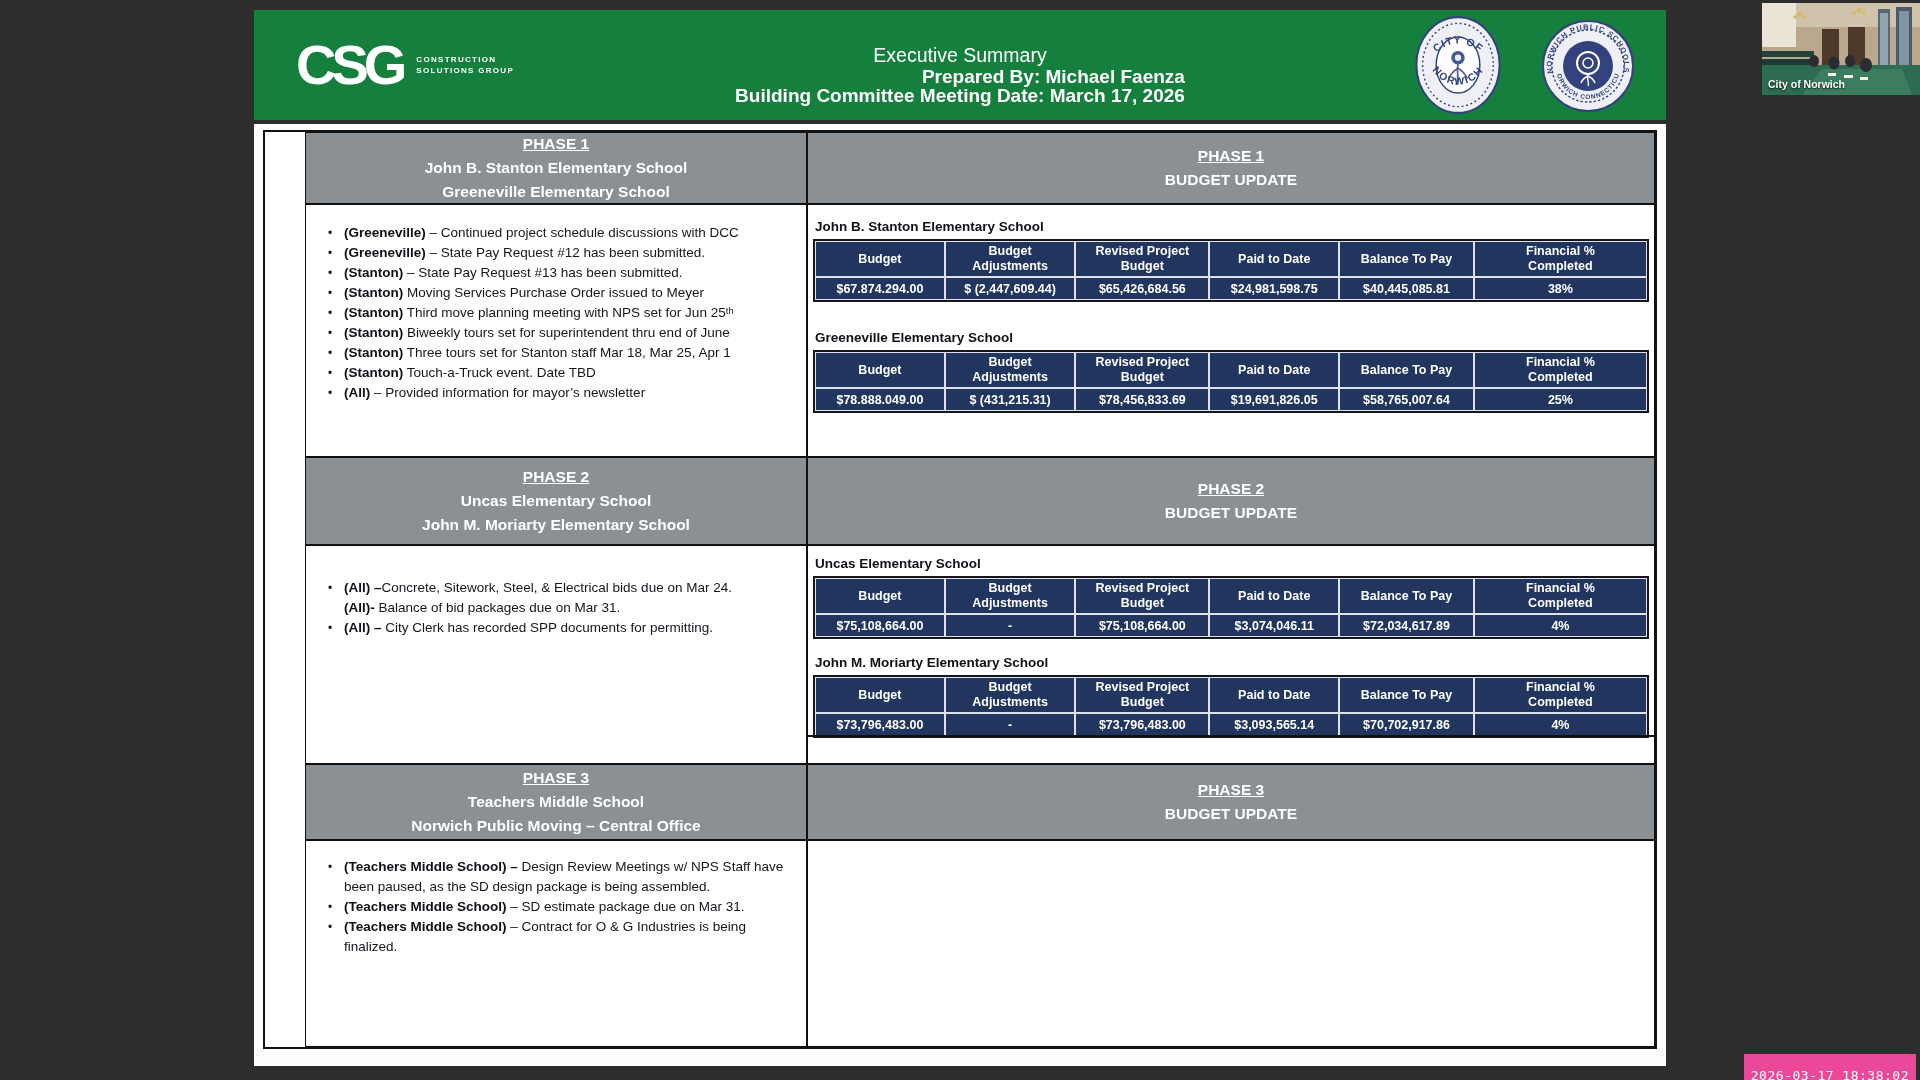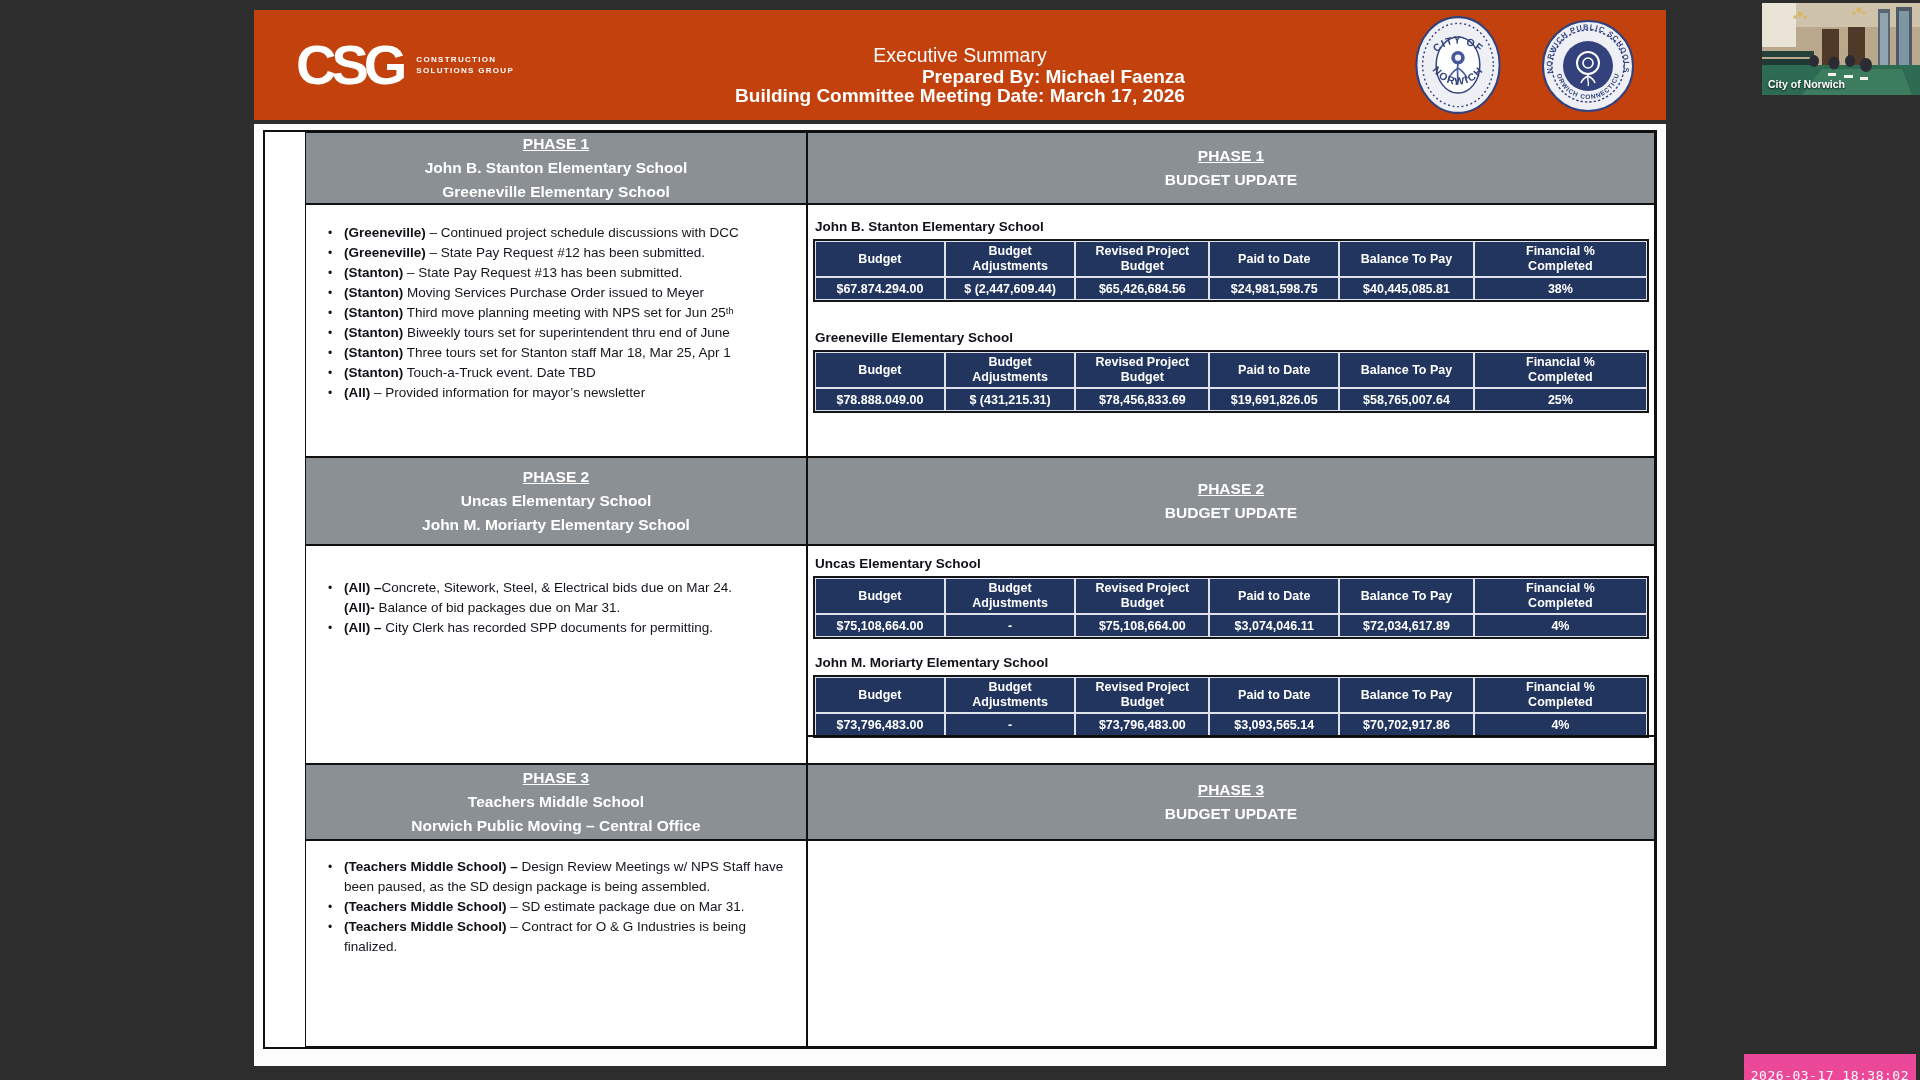--- a/index.html
+++ b/index.html
@@ -1,20 +1,20 @@
 <!DOCTYPE html>
 <html><head>
 <meta charset="utf-8">
 <style>
   html,body{margin:0;padding:0;background:#222;}
   .screen{position:relative;width:1920px;height:1080px;background:#2d2d2d;overflow:hidden;
           font-family:"Liberation Sans","DejaVu Sans",sans-serif;}
 
   
-  .banner{position:absolute;left:254px;top:10px;width:1412px;height:110px;background:#c2410c;}
+  .banner{position:absolute;left:254px;top:10px;width:1412px;height:110px;background:#15803d;}
   .logo{position:absolute;left:42px;top:50%;transform:translateY(-50%);display:flex;align-items:center;}
   .logo-csg{font-size:56px;font-weight:800;color:#fff;letter-spacing:-5px;line-height:1;}
   .logo-tag{margin-left:14px;color:#fff;font-size:8px;font-weight:bold;letter-spacing:1.3px;line-height:11px;}
   .titles{position:absolute;left:50%;top:9px;transform:translateX(-50%);text-align:center;color:#fff;white-space:nowrap;}
   .t1{font-size:21px;font-weight:bold;text-decoration:underline;line-height:26px;}
   .t2{font-size:19.5px;font-weight:normal;line-height:24px;margin-top:24px;}
   .t3,.t4{font-size:19px;font-weight:bold;line-height:19px;text-align:right;}
   .seal{position:absolute;top:4px;}
   .seal-city{left:1160px;width:88px;height:102px;}
   .seal-schools{left:1286px;top:8px;width:96px;height:96px;}

